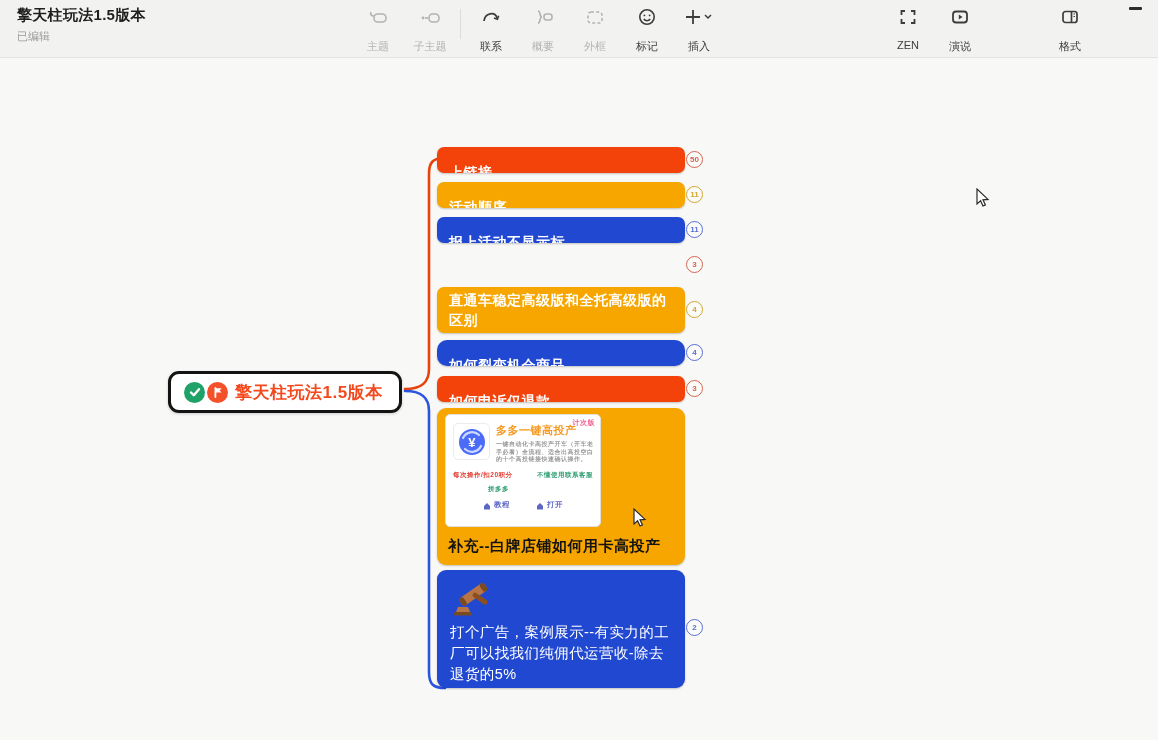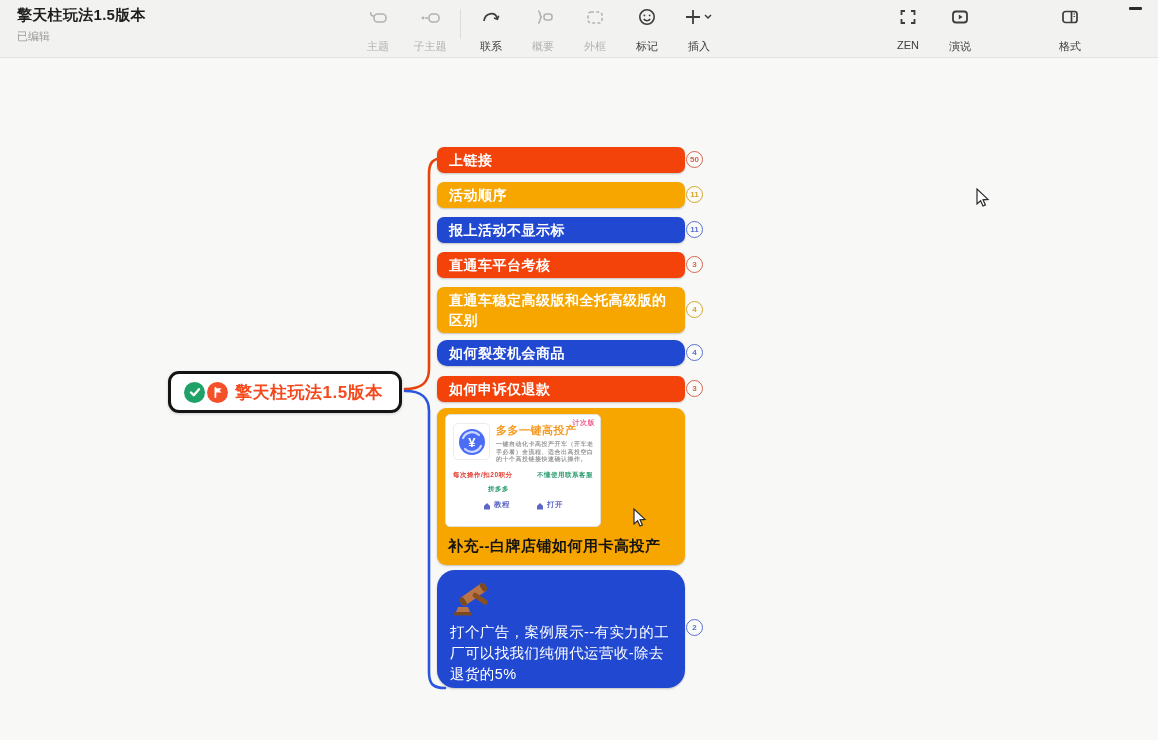--- a/index.html
+++ b/index.html
@@ -42,30 +42,30 @@
   .mini-badge { width:21px; height:21px; border-radius:50%; display:flex;
     align-items:center; justify-content:center; flex:0 0 auto; }
   .mini-badge + .mini-badge { margin-left:2px; }
   .check-bg { background:#1fa268; }
   .flag-bg { background:#f4502a; }
 
   
   .node { position:absolute; left:437px; width:248px; border-radius:7px;
     color:#ffffff; font-weight:600; font-size:14px; letter-spacing:.5px;
     box-shadow:0 1px 2px rgba(0,0,0,.22); }
-  .node.single { height:26px; line-height:26px; padding:0 12px; white-space:nowrap;
+  .node.single { height:26px; line-height:26px; padding:12px 12px; white-space:nowrap;
     overflow:hidden; }
   .c-red { background:#f4420b; }
   .c-amber { background:#f7a600; }
   .c-blue { background:#2148d1; }
   .n1 { top:89px; } .n2 { top:124px; } .n3 { top:159px; } .n4 { top:194px; }
   .n5 { top:229px; height:46px; padding:3px 12px; line-height:20px; }
   .n6 { top:282px;border-radius:10px; } .n7 { top:318px; }
   .n8 { top:350px; height:157px; border-radius:9px; }
-  .n9 { top:512px; height:118px; border-radius:18px; padding:8px 13px; }
+  .n9 { top:512px; height:118px; border-radius:9px; padding:8px 13px; }
 
   
   .badge { position:absolute; left:686px; width:17px; height:17px; border-radius:50%;
     background:#fbfbf9; border:1.4px solid; font-size:8px; font-weight:bold;
     display:flex; align-items:center; justify-content:center; }
   .b-red { border-color:#d3654f; color:#d3654f; }
   .b-amber { border-color:#d2a52e; color:#d2a52e; }
   .b-blue { border-color:#5a6fd0; color:#5a6fd0; }
   .b1 { top:93px; } .b2 { top:128px; } .b3 { top:163px; } .b4 { top:198px; }
   .b5 { top:243px; } .b6 { top:286px; } .b7 { top:322px; } .b9 { top:561px; }
@@ -233,22 +233,20 @@
       </span>
     <span class="root-label">擎天柱玩法1.5版本</span>
   </div>
 
   <div class="node single c-red n1">
     <span>上链接</span></div>
   <div class="node single c-amber n2">
     <span>活动顺序</span></div>
   <div class="node single c-blue n3">
     <span>报上活动不显示标</span></div>
-  <div class="node single c-red n4">
-    <span>直通车平台考核</span></div>
   <div class="node c-amber n5">
     <span>直通车稳定高级版和全托高级版的区别</span></div>
   <div class="node single c-blue n6">
     <span>如何裂变机会商品</span></div>
   <div class="node single c-red n7">
     <span>如何申诉仅退款</span></div>
 
   <div class="badge b-red b1">
       <span>50</span>
     </div>

